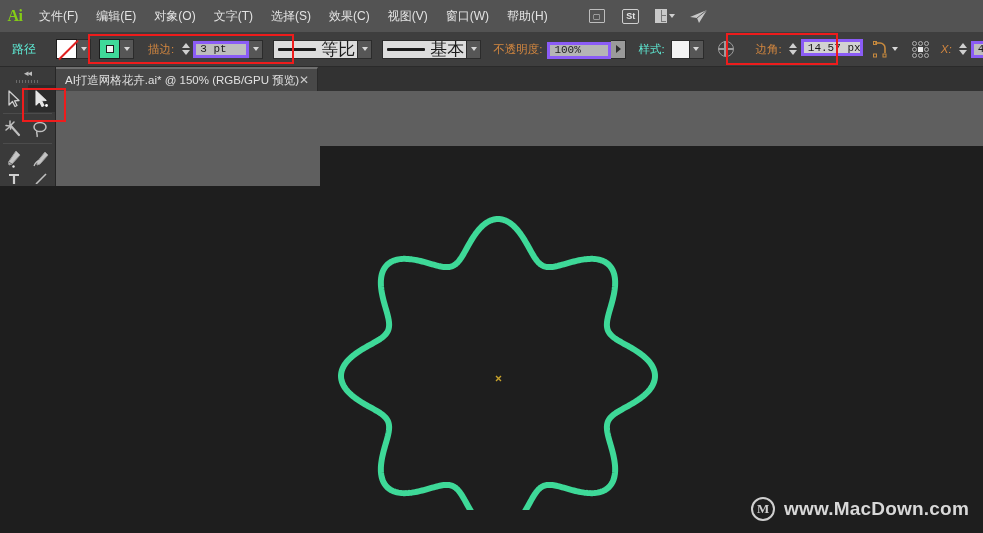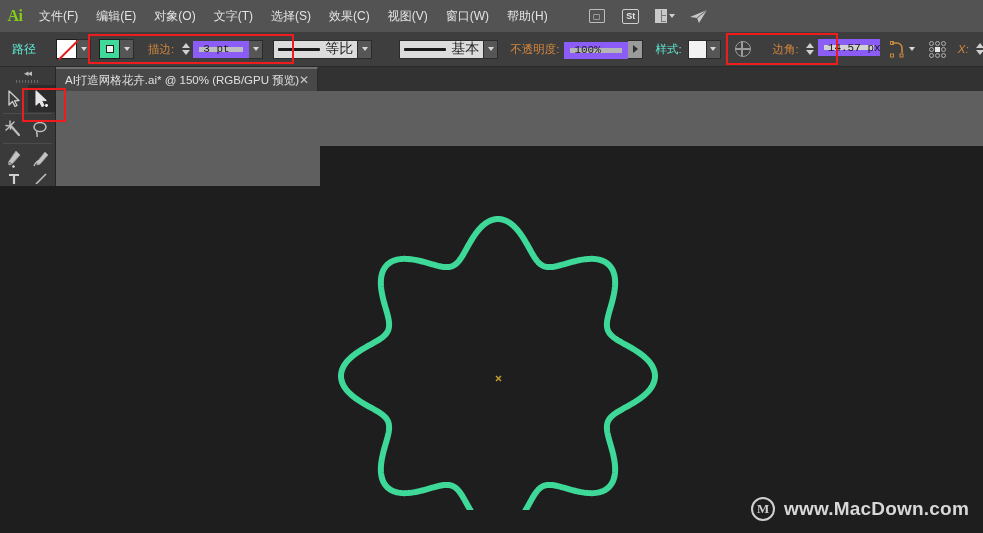--- a/index.html
+++ b/index.html
@@ -77,30 +77,30 @@
   .caret { width: 0; height: 0; border-left: 3.5px solid transparent; border-right: 3.5px solid transparent; border-top: 4px solid #d7d7d7; }
 
   .spinner {
     width: 11px; height: 20px; display: flex; flex-direction: column;
     justify-content: center; align-items: center; gap: 2px;
   }
   .sp-up { width: 0; height: 0; border-left: 4px solid transparent; border-right: 4px solid transparent; border-bottom: 5px solid #cfcfcf; }
   .sp-dn { width: 0; height: 0; border-left: 4px solid transparent; border-right: 4px solid transparent; border-top: 5px solid #cfcfcf; }
 
   .txtfield {
-    height: 17px; background: #bdbdbd; border: 6px solid #8b5cf6; color: #1c1c1c;
+    height: 17px; background: #bdbdbd; border: 3px solid #8b5cf6; color: #1c1c1c;
     font-size: 11px; display: flex; align-items: center; padding: 0 4px;
     font-family: "Liberation Mono", monospace; white-space: nowrap;
   }
   .combo {
     height: 19px; background: #dcdcdc; border: 1px solid #2b2b2b; display: flex; align-items: center;
     padding: 0 4px; gap: 5px; justify-content: space-between;
   }
   .combo .line { height: 3px; background: #1a1a1a; flex: 1; min-width: 38px; border-radius: 1px; }
-  .combo .ctext { font-size: 14px; color: #1c1c1c; white-space: nowrap; }
+  .combo .ctext { font-size: 17px; color: #1c1c1c; white-space: nowrap; }
   .combo-arrow {
     width: 14px; height: 19px; background: #565656; border: 1px solid #2b2b2b; border-left: none;
     display: flex; align-items: center; justify-content: center;
   }
   .opacity-arrow {
     width: 15px; height: 19px; background: #9a9a9a; border: 1px solid #2b2b2b; border-left: none;
     display: flex; align-items: center; justify-content: center;
   }
   .caret-r { width: 0; height: 0; border-top: 4px solid transparent; border-bottom: 4px solid transparent; border-left: 5px solid #2e2e2e; }
   .style-swatch { width: 19px; height: 19px; background: #f2f2f2; border: 1px solid #2b2b2b; }
@@ -269,21 +269,21 @@
     <div style="display:flex;align-items:center;margin-left:10px">
       <div class="combo" style="width:85px">
         <div class="line"></div>
         <div class="ctext">等比</div>
       </div>
       <div class="combo-arrow">
           <div class="caret"></div>
         </div>
     </div>
 
-    <div style="display:flex;align-items:center;margin-left:27px">
+    <div style="display:flex;align-items:center;margin-left:10px">
       <div class="combo" style="width:85px">
         <div class="line"></div>
         <div class="ctext">基本</div>
       </div>
       <div class="combo-arrow">
           <div class="caret"></div>
         </div>
     </div>
 
     <div class="cb-label-orange" style="margin-left:12px">不透明度:</div>

